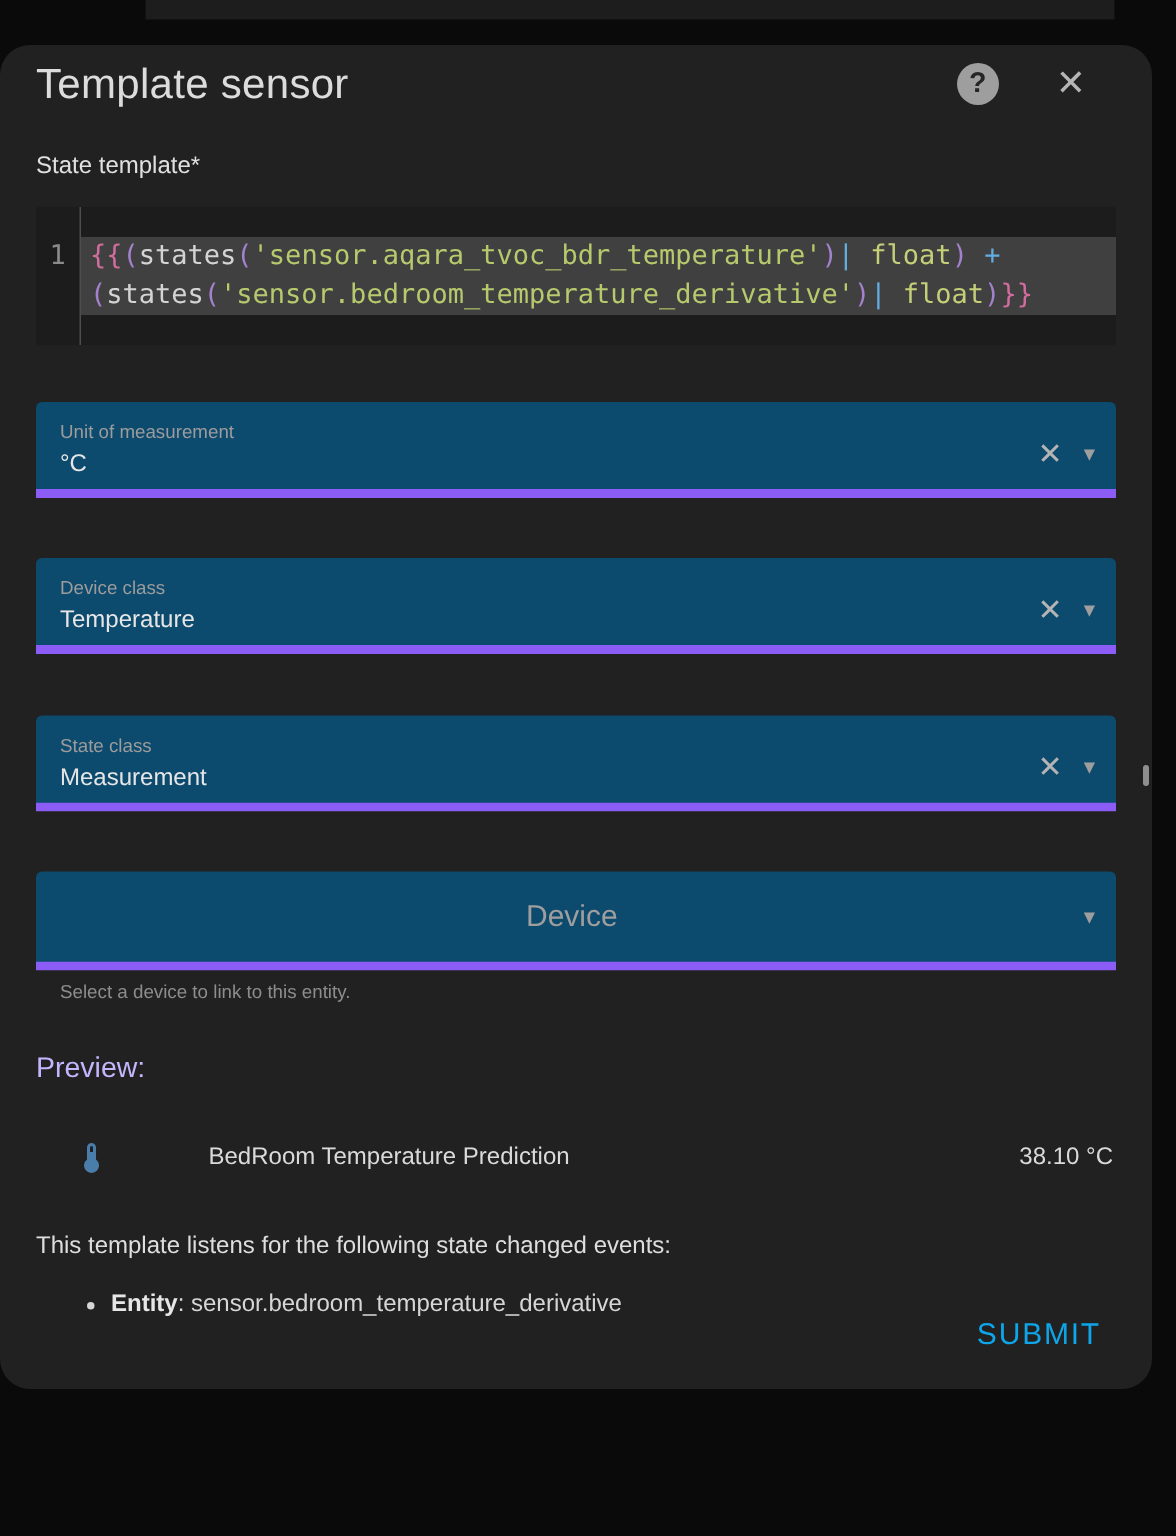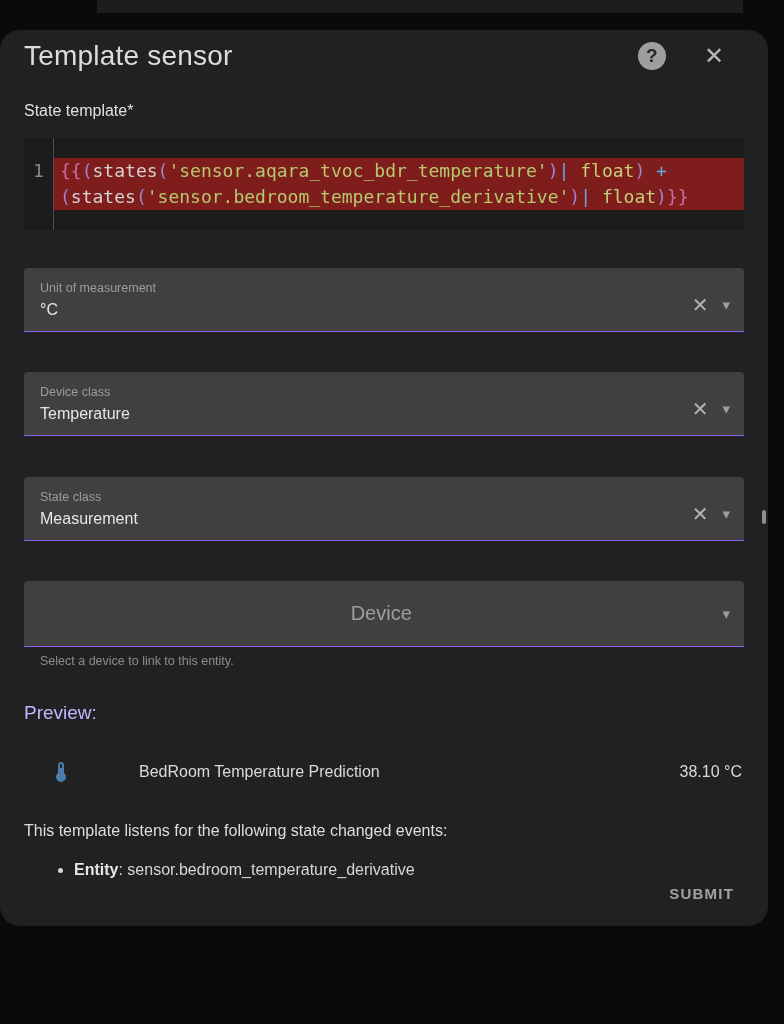--- a/index.html
+++ b/index.html
@@ -45,32 +45,32 @@
   .editor {
     margin-top: 18px; height: 92px; background: #1c1c1c; border-radius: 2px;
     display: flex; font-family: "DejaVu Sans Mono", "Liberation Mono", monospace;
     font-size: 18px; line-height: 26px;
   }
   .gutter {
     width: 30px; padding-top: 20px; text-align: center;
     color: #8a8a8a; border-right: 1px solid #4d4d4d; flex-shrink: 0;
   }
   .code-area { flex: 1; padding-top: 20px; }
-  .active-line { background: #7f1d1d; padding-left: 6px; white-space: pre; }
+  .active-line { background: #404040; padding-left: 6px; white-space: pre; }
   .tok-brace  { color: #d16d9e; }
   .tok-paren  { color: #a282cc; }
   .tok-name   { color: #d4d4d4; }
   .tok-string { color: #b6c96d; }
   .tok-op     { color: #63ace0; }
   .tok-filter { color: #c5cf78; }
   .tok-plain  { color: #d4d4d4; }
   
   .field {
-    height: 64px; background: #404040; border-radius: 4px 4px 0 0;
-    border-bottom: 1px solid #8b5cf6;
+    height: 64px; background: #0c4a6e; border-radius: 4px 4px 0 0;
+    border-bottom: 6px solid #8b5cf6;
     padding: 10px 14px 0 16px;
     display: flex; align-items: stretch; cursor: pointer;
   }
   .field.mt38 { margin-top: 38px; }
   .field.mt40 { margin-top: 40px; }
   .field.mt41 { margin-top: 41px; }
   .field-texts { flex: 1; display: flex; flex-direction: column; }
   .field-label { font-size: 12.5px; color: #9c9c9c; margin-top: 3px; }
   .field-value { font-size: 16px; color: #e6e6e6; margin-top: 6px; }
   .field-icons { display: flex; align-items: center; gap: 14px; }
@@ -87,21 +87,21 @@
   .preview-value { font-size: 16px; color: #dadada; padding-right: 2px; }
   
   .listens { margin-top: 32px; font-size: 16px; color: #dedede; }
   .event-list { margin-top: 16px; list-style: none; }
   .event-item { font-size: 16px; color: #d6d6d6; line-height: 28px; padding-left: 50px; position: relative; }
   .event-item::before { content: ""; position: absolute; left: 34px; top: 12px; width: 5px; height: 5px; border-radius: 50%; background: #d6d6d6; }
   .event-item b { color: #e6e6e6; }
   
   .submit-btn {
     position: absolute; right: 26px; bottom: 16px;
-    color: #a3a3a3; font-size: 15px; font-weight: 700; letter-spacing: 1.2px;
+    color: #0ea5e9; font-size: 20px; font-weight: 400; letter-spacing: 1.2px;
     background: none; border: none; cursor: pointer;
     font-family: "Liberation Sans", "DejaVu Sans", sans-serif;
     padding: 8px 8px;
   }
 </style>
 </head>
 <body>
 
 <div class="app-edge"></div>
 

